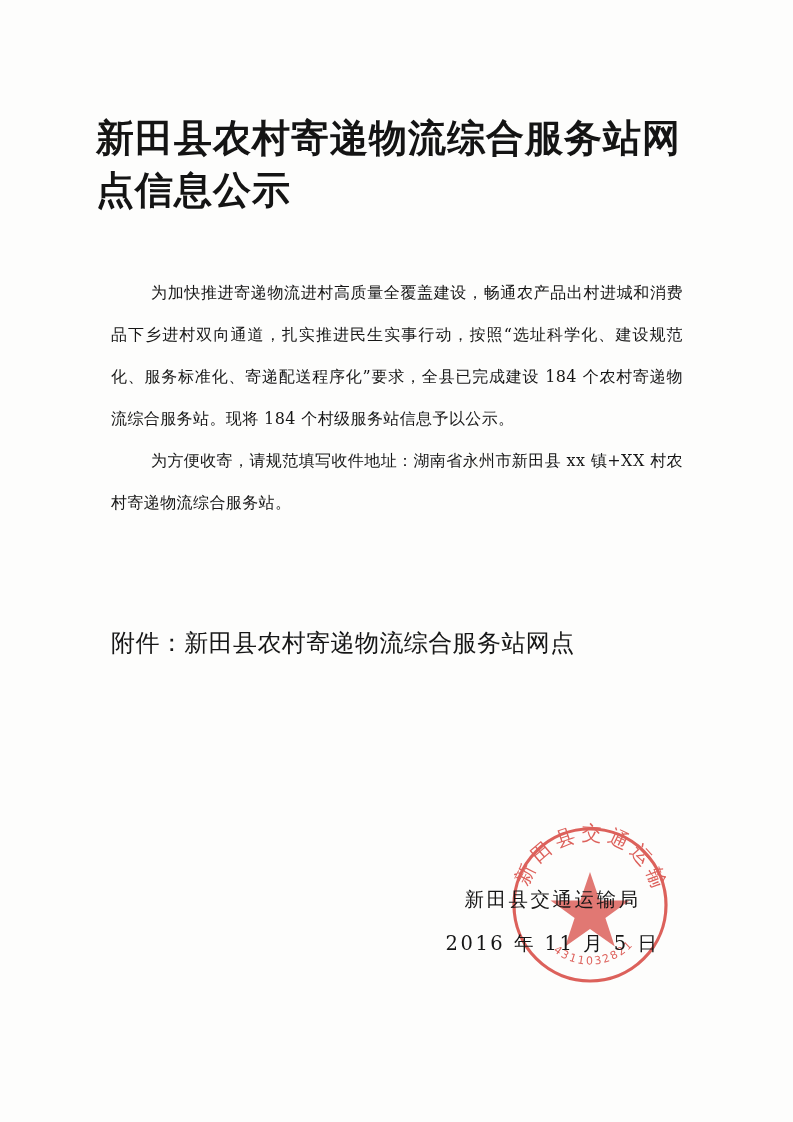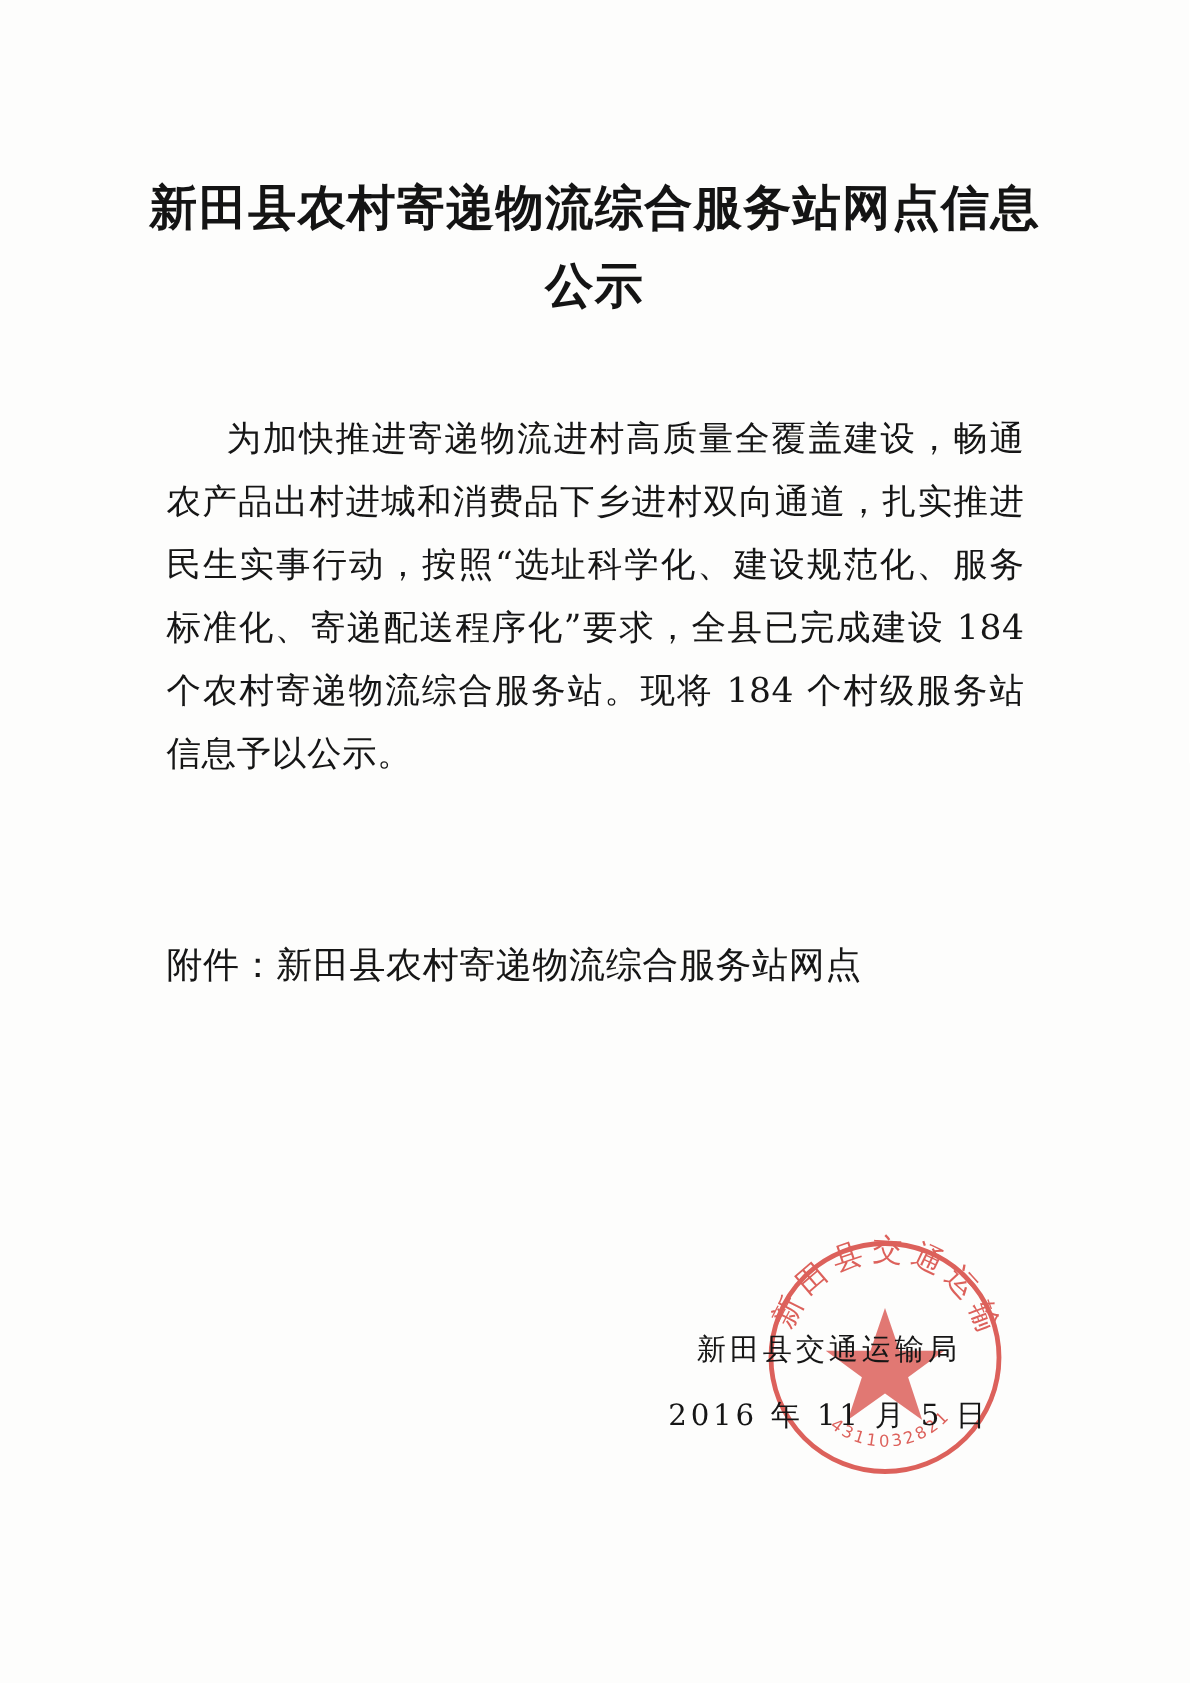--- a/index.html
+++ b/index.html
@@ -20,39 +20,38 @@
     position: absolute;
     inset: 0;
     background: #fdfdfc;
   }
 
   .doc-title {
     position: absolute;
     top: 112px;
     left: 96px;
     width: 601px;
-    text-align: center;
     font-family: "DejaVu Serif", "Liberation Serif", serif;
     font-weight: bold;
-    font-size: 32px;
+    font-size: 38px;
     line-height: 52px;
     letter-spacing: 1px;
     color: #141414;
   }
 
   .body-block {
     position: absolute;
     top: 272px;
     left: 111px;
     width: 572px;
   }
 
   .para {
     font-family: "DejaVu Serif", "Liberation Serif", serif;
-    font-size: 23px;
+    font-size: 16px;
     line-height: 42px;
     text-align: justify;
     text-justify: inter-ideograph;
     text-indent: 40px;
     letter-spacing: 0.4px;
     margin: 0 0 0 0;
     color: #161616;
   }
 
   .para + .para {
@@ -100,20 +99,21 @@
 </style>
 </head>
 <body>
 
 <div class="page">
 
   <div class="doc-title">新田县农村寄递物流综合服务站网点信息公示</div>
 
   <div class="body-block">
     <p class="para">为加快推进寄递物流进村高质量全覆盖建设，畅通农产品出村进城和消费品下乡进村双向通道，扎实推进民生实事行动，按照“选址科学化、建设规范化、服务标准化、寄递配送程序化”要求，全县已完成建设 184 个农村寄递物流综合服务站。现将 184 个村级服务站信息予以公示。</p>
+    <p class="para">为方便收寄，请规范填写收件地址：湖南省永州市新田县 xx 镇+XX 村农村寄递物流综合服务站。</p>
   </div>
 
   <div class="attachment">附件：新田县农村寄递物流综合服务站网点</div>
 
   <div class="seal">
     <svg width="170" height="170" viewBox="0 0 170 170" xmlns="http://www.w3.org/2000/svg">
       <g fill="none" stroke="#d4362f" stroke-width="3.2">
         <circle cx="85" cy="85" r="76"></circle>
       </g>
       <g fill="#d4362f">

